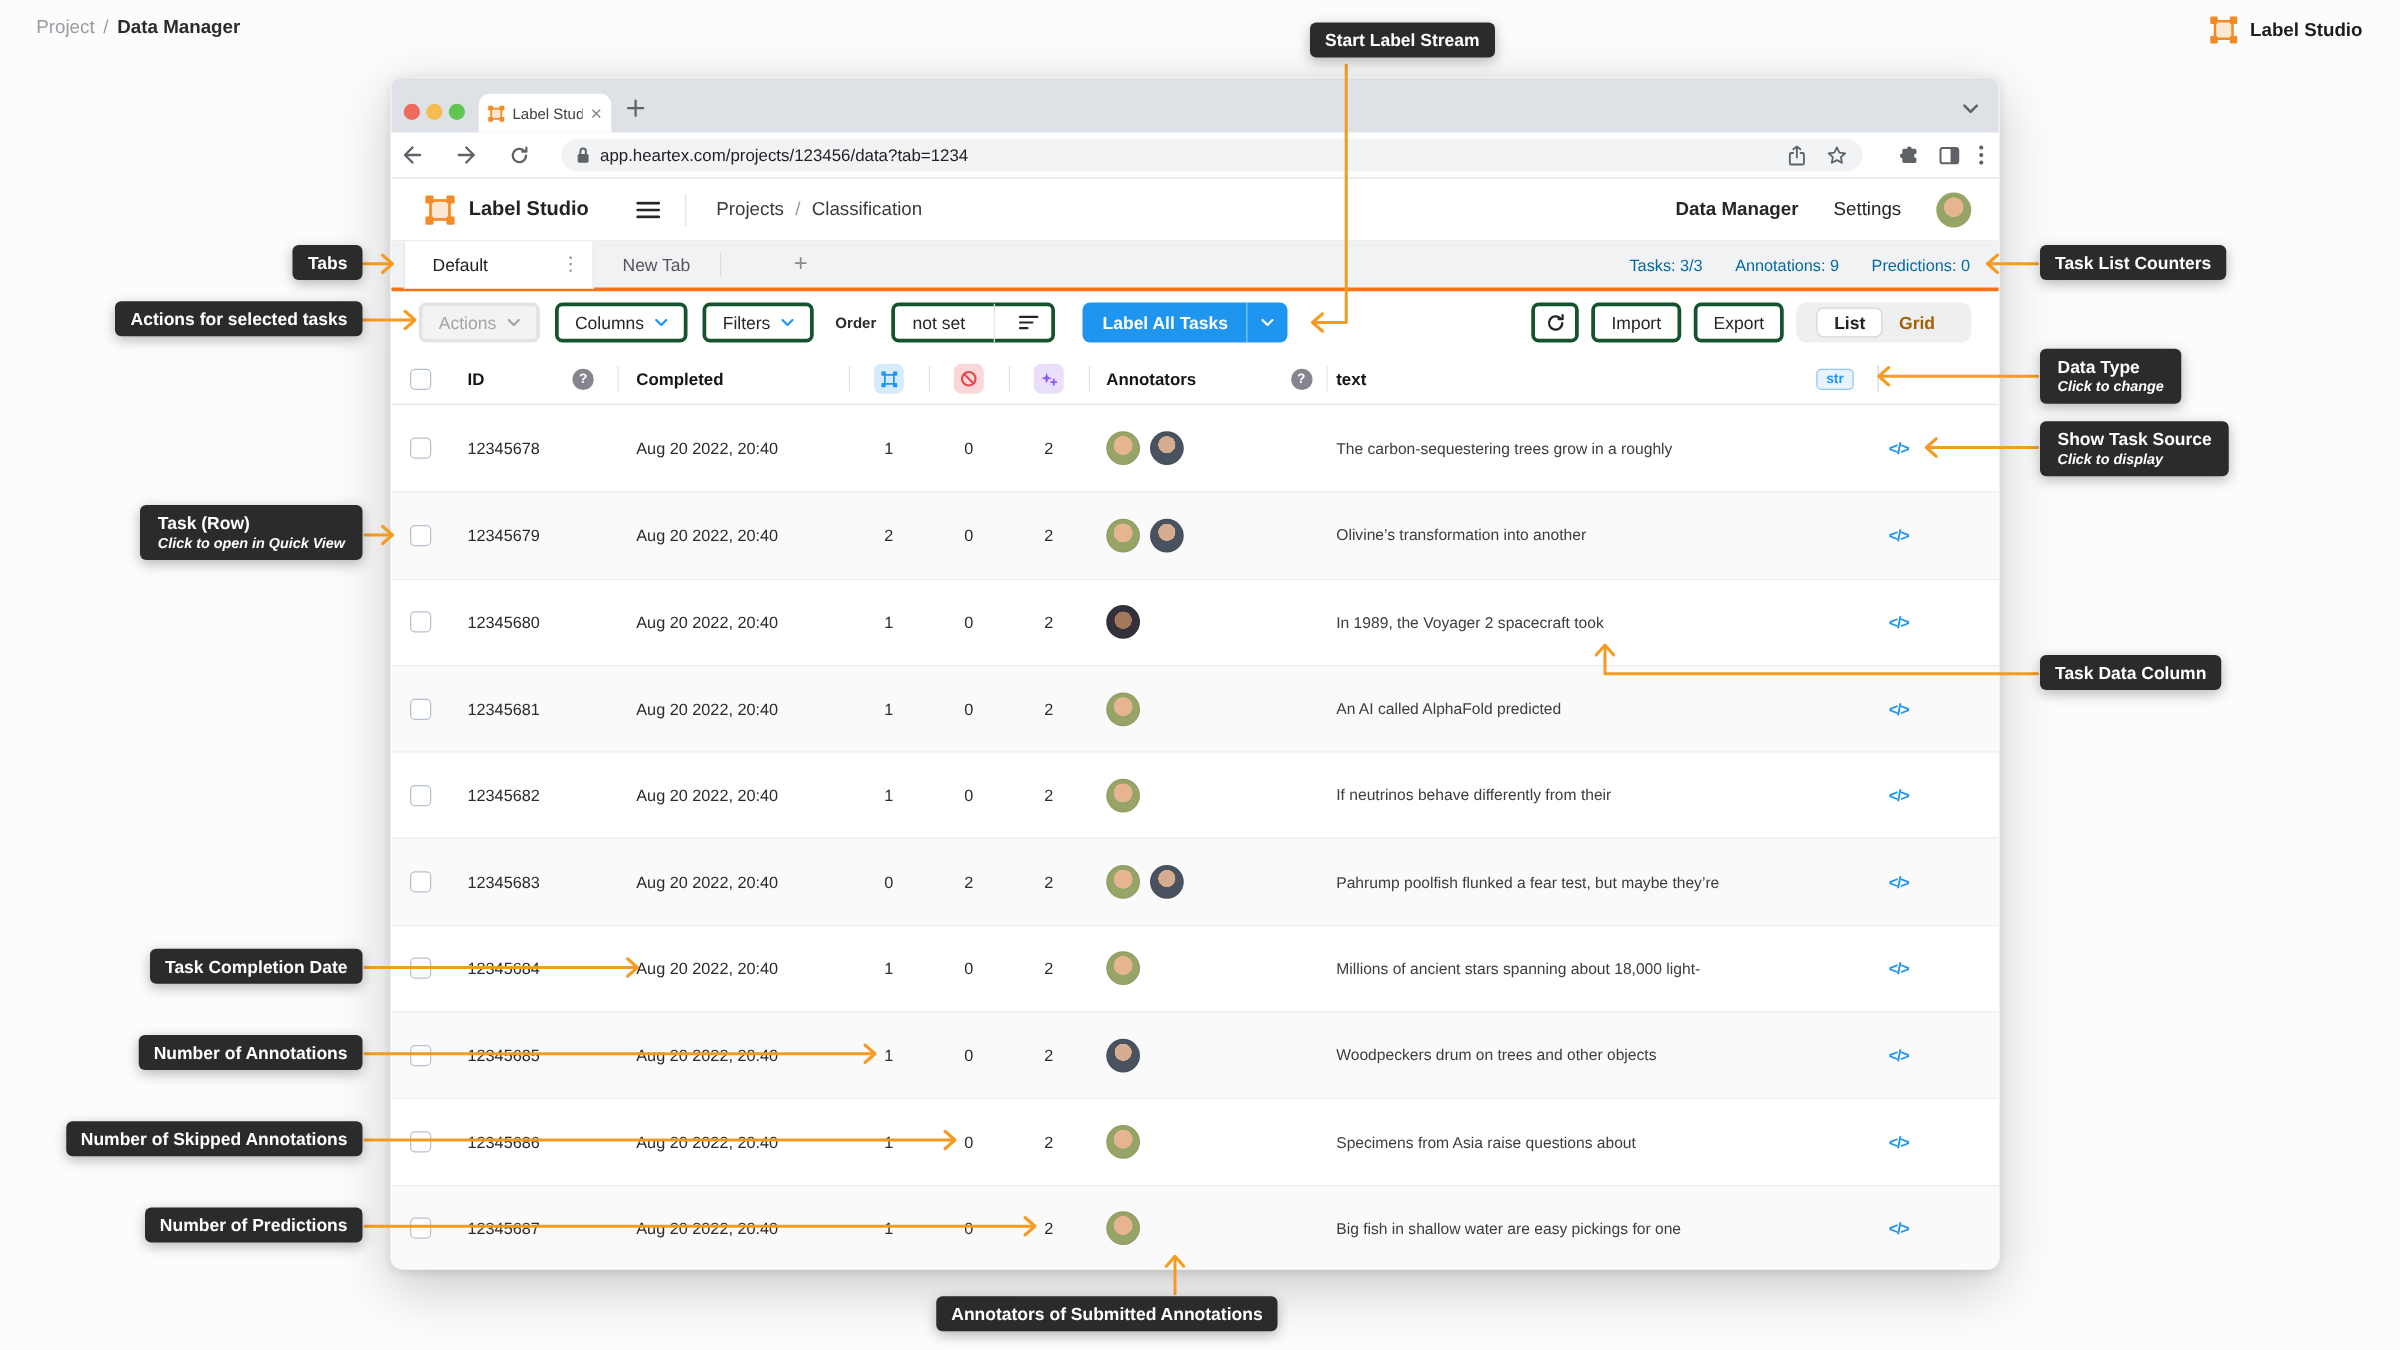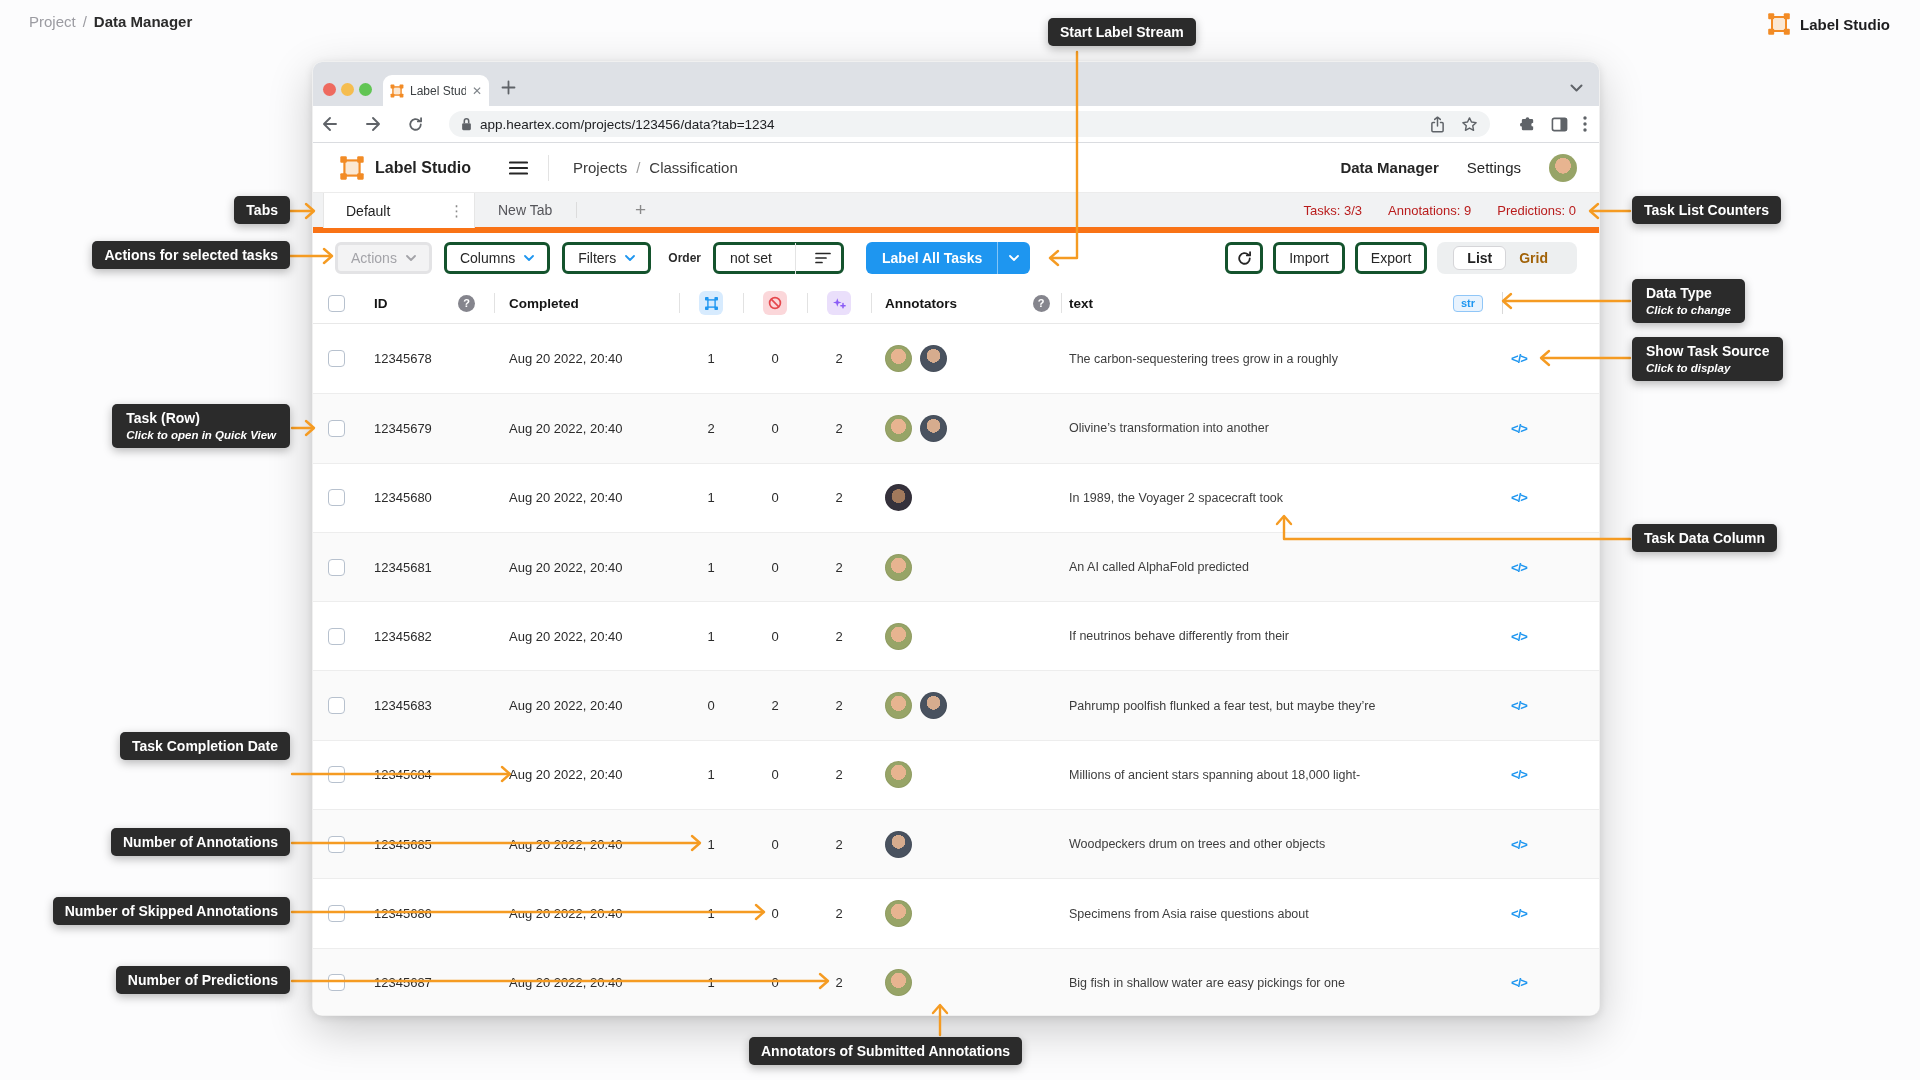--- a/index.html
+++ b/index.html
@@ -48,30 +48,30 @@
   .burger { margin-left:38px; display:flex; }
   .vdiv { width:1px; height:26px; background:#e3e3e3; margin-left:20px; }
   .proj { margin-left:24px; font-size:15px; color:#3b3b3b; display:flex; gap:9px; align-items:center; }
   .proj .sep { color:#9a9a9a; }
   .hdr-right { margin-left:auto; display:flex; align-items:center; gap:28px; }
   .hdr-right .lnk { font-size:15px; color:#262626; }
   .hdr-right .lnk.b { font-weight:700; }
   .uavatar { width:28px; height:28px; border-radius:50%;
              background:radial-gradient(circle at 50% 42%, #e7b490 0 36%, #97a467 37% 100%); }
 
-  .app-tabs { height:40px; flex:none; background:#f1f2f3; border-bottom:6px solid #f97316; position:relative; }
+  .app-tabs { height:40px; flex:none; background:#f1f2f3; border-bottom:3px solid #f97316; position:relative; }
   .dtab { position:absolute; left:10px; top:0; bottom:-1px; width:152px; background:#fff;
           border-left:1px solid #e6e6e6; border-right:1px solid #e6e6e6; display:flex; align-items:center;
           padding:0 10px 0 22px; font-size:14px; color:#1f1f1f; z-index:1; }
   .dtab .lbl { flex:1; }
   .kebab { color:#8a8a8a; font-size:15px; letter-spacing:0; line-height:0.4; }
   .newtab2 { position:absolute; left:185px; top:50%; transform:translateY(-50%); font-size:14px; color:#55555a; }
   .tabdiv { position:absolute; left:263px; top:9px; bottom:9px; width:1px; background:#dcdcdc; }
   .addtab { position:absolute; left:322px; top:50%; transform:translateY(-50%); color:#8a8a8a; font-size:19px; font-weight:400; }
-  .counters { position:absolute; right:23px; top:50%; transform:translateY(-50%); display:flex; gap:26px; font-size:13px; color:#b91c1c; }
+  .counters { position:absolute; right:23px; top:50%; transform:translateY(-50%); display:flex; gap:26px; font-size:13px; color:#0369a1; }
 
   .app-toolbar { height:50px; flex:none; display:flex; align-items:center; padding:0 22px; gap:12px; background:#fff; }
   .btn { height:32px; border:3px solid #14532d; border-radius:6px; background:#fff; display:inline-flex;
          align-items:center; gap:9px; padding:0 13px; font-size:14px; color:#262626; }
   .btn .chev { color:#1E96F0; display:flex; }
   .btn.disabled { background:#f3f3f4; color:#a3a3a8; border-color:#e3e3e5; }
   .btn.disabled .chev { color:#a3a3a8; }
   .order-label { font-size:12px; font-weight:700; color:#2b2b2b; margin-left:5px; }
   .notset { padding:0; }
   .notset .txt { padding:0 14px; }
@@ -604,21 +604,21 @@
     </g>
   </svg>
 
   <div class="callout" style="right:1630px;top:196px;">Tabs</div>
   <div class="callout" style="right:1630px;top:241px;">Actions for selected tasks</div>
   <div class="callout" style="left:1048px;top:18px;">Start Label Stream</div>
   <div class="callout" style="right:1630px;top:404px;padding:5px 14px;">
     <span>Task (Row)</span>
     <span class="sub">Click to open in Quick View</span>
   </div>
-  <div class="callout" style="right:1630px;top:732px;">Task Completion Date</div>
+  <div class="callout" style="right:1630px;top:759px;">Task Completion Date</div>
   <div class="callout" style="right:1630px;top:828px;">Number of Annotations</div>
   <div class="callout" style="right:1630px;top:897px;">Number of Skipped Annotations</div>
   <div class="callout" style="right:1630px;top:966px;">Number of Predictions</div>
   <div class="callout" style="left:1632px;top:196px;">Task List Counters</div>
   <div class="callout" style="left:1632px;top:279px;padding:5px 14px;">
     <span>Data Type</span>
     <span class="sub">Click to change</span>
   </div>
   <div class="callout" style="left:1632px;top:337px;padding:5px 14px;">
     <span>Show Task Source</span>

